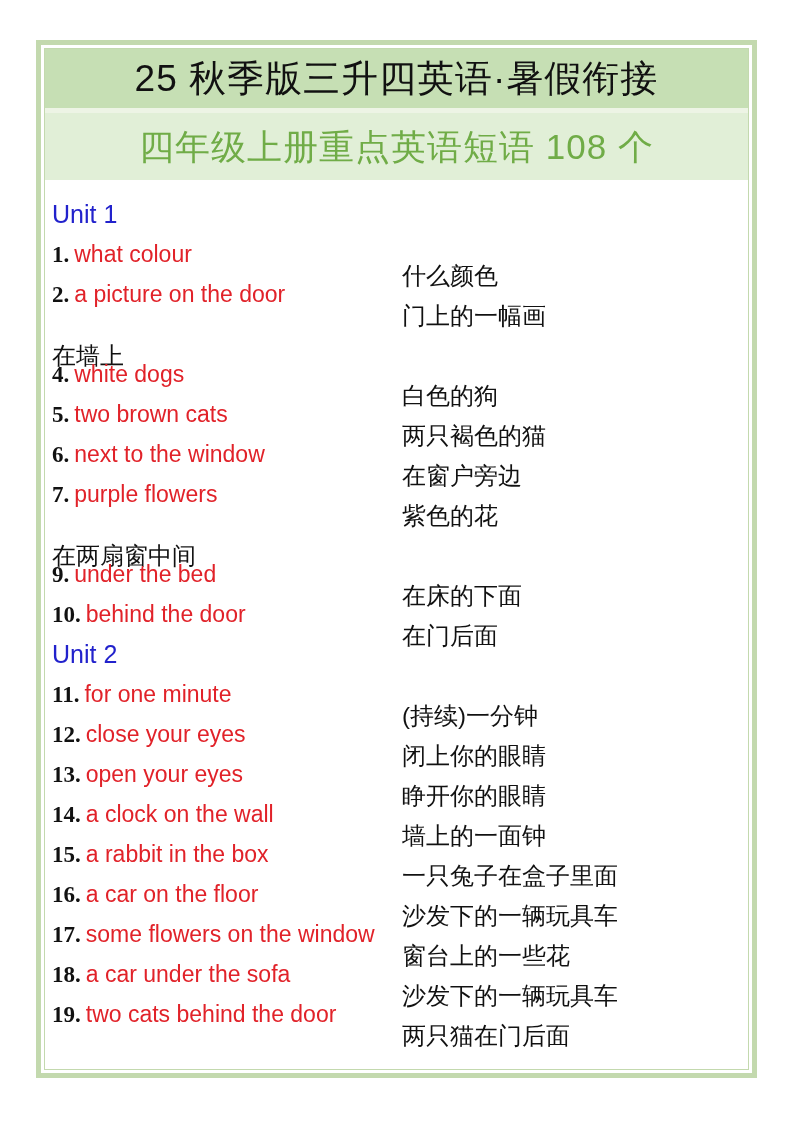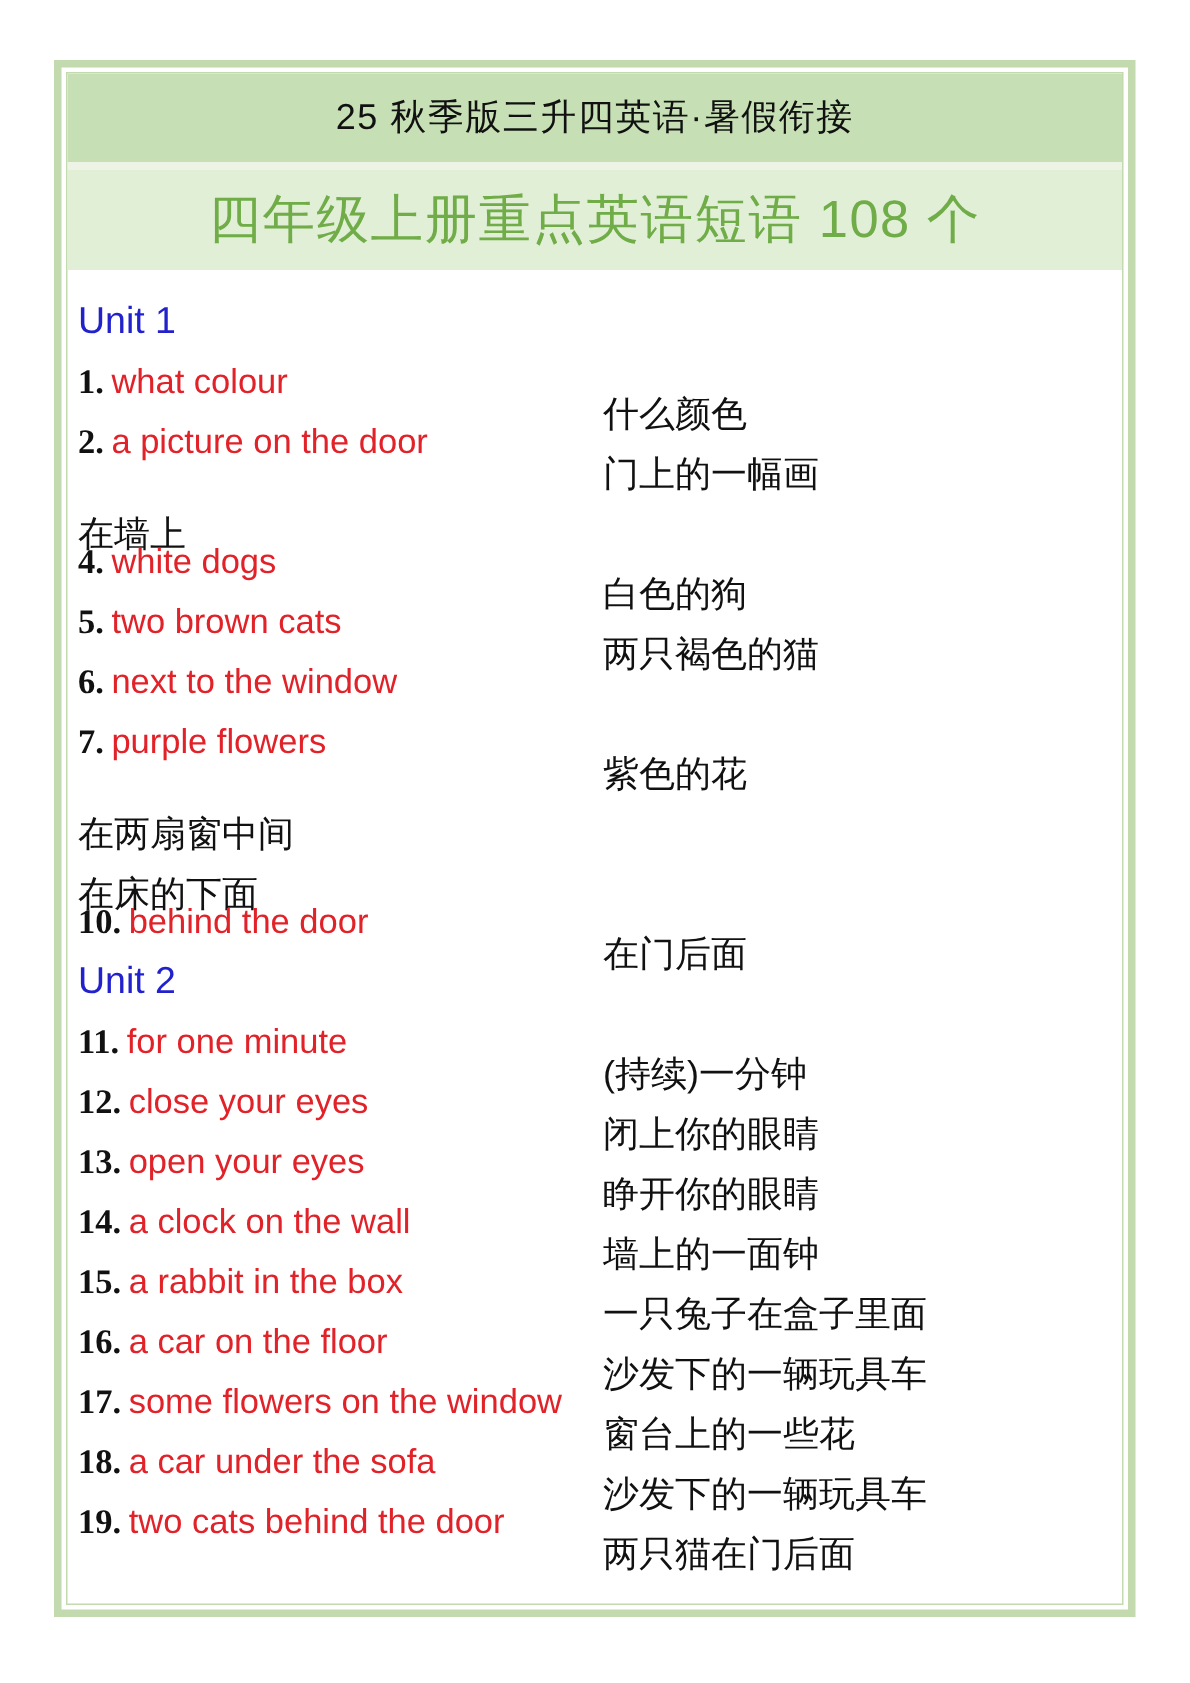--- a/index.html
+++ b/index.html
@@ -37,21 +37,21 @@
     width: 100%;
     height: 100%;
     border: 1px solid var(--frame-green);
     background: #ffffff;
     overflow: hidden;
   }
   .title-band {
     height: 59px;
     background: var(--title-bg);
     color: var(--text-black);
-    font-size: 24px;
+    font-size: 37px;
     line-height: 59px;
     text-align: center;
     letter-spacing: 1px;
     font-family: "Liberation Sans", sans-serif;
   }
   .band-divider {
     height: 5px;
     background: #edf4e5;
   }
   .subtitle-band {
@@ -130,29 +130,31 @@
           <div class="row">
             <span class="left"><span class="num">4.</span><span class="en">white dogs</span></span>
             <span class="zh">白色的狗</span>
           </div>
           <div class="row">
             <span class="left"><span class="num">5.</span><span class="en">two brown cats</span></span>
             <span class="zh">两只褐色的猫</span>
           </div>
           <div class="row">
             <span class="left"><span class="num">6.</span><span class="en">next to the window</span></span>
+            <span class="zh">在窗户旁边</span>
           </div>
           <div class="row">
             <span class="left"><span class="num">7.</span><span class="en">purple flowers</span></span>
             <span class="zh">紫色的花</span>
           </div>
           <div class="row">
             <span class="zh">在两扇窗中间</span>
           </div>
           <div class="row">
+            <span class="left"><span class="num">9.</span><span class="en">under the bed</span></span>
             <span class="zh">在床的下面</span>
           </div>
           <div class="row">
             <span class="left"><span class="num">10.</span><span class="en">behind the door</span></span>
             <span class="zh">在门后面</span>
           </div>
           <div class="unit-heading">Unit 2</div>
           <div class="row">
             <span class="left"><span class="num">11.</span><span class="en">for one minute</span></span>
             <span class="zh">(持续)一分钟</span>

